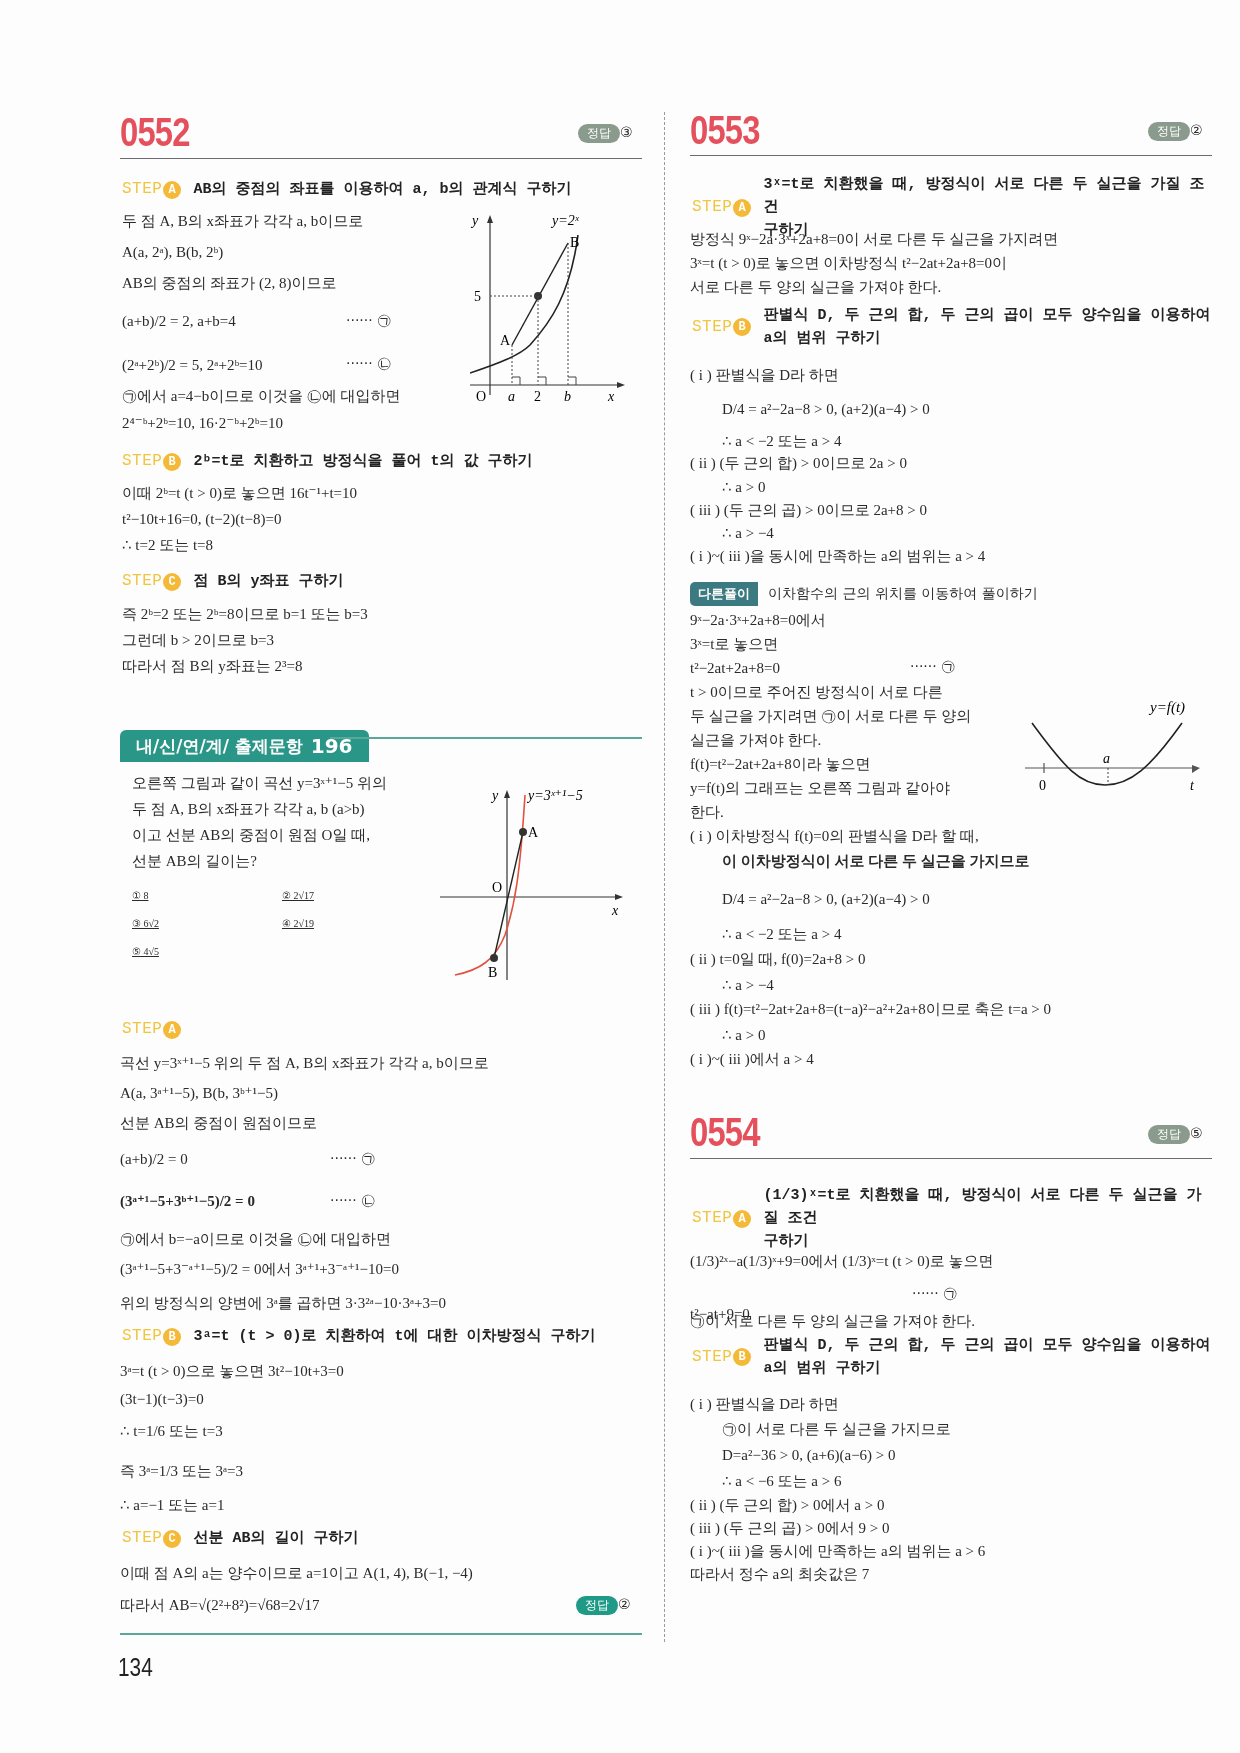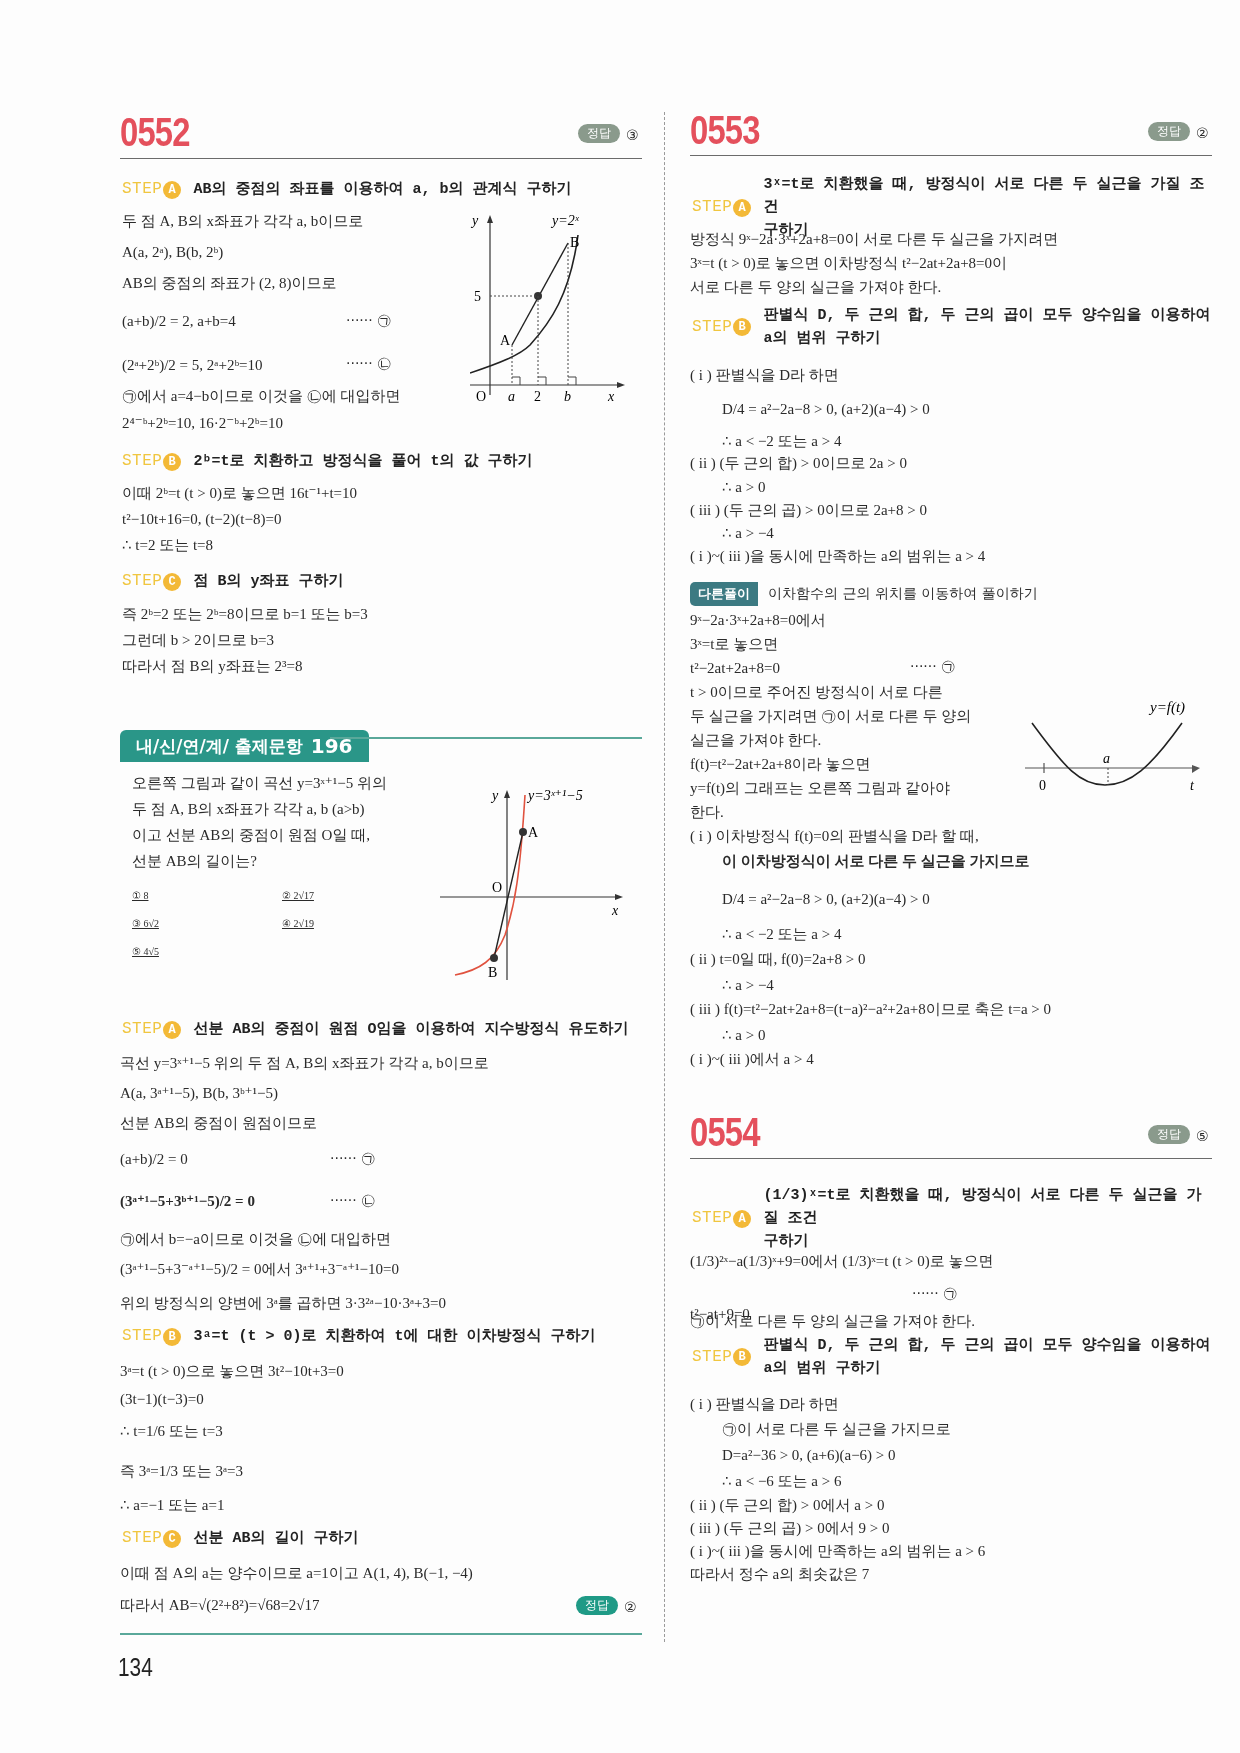--- a/index.html
+++ b/index.html
@@ -5,21 +5,21 @@
   html,body{margin:0;padding:0;}
   body{width:1240px;height:1753px;background:#fdfdfd;position:relative;overflow:hidden;
        font-family:"DejaVu Sans","Liberation Sans",sans-serif;color:#2a2a2a;}
   .serif{font-family:"Liberation Serif","DejaVu Serif",serif;}
   .abs{position:absolute;}
   .divider{position:absolute;left:664px;top:112px;width:0;height:1530px;border-left:1px dashed #9a9a9a;}
   .pnum{position:absolute;font-family:"Liberation Sans",sans-serif;font-weight:bold;font-size:40px;
         color:#e4505c;letter-spacing:-1px;transform:scaleX(0.82);transform-origin:left top;}
   .hr-gray{position:absolute;height:0;border-top:1.5px solid #6b6b6b;}
   .hr-teal{position:absolute;height:0;border-top:2px solid #5aa89a;}
-  .badge{position:absolute;display:flex;align-items:flex-end;gap:6px;font-size:14px;}
+  .badge{position:absolute;display:flex;align-items:flex-start;font-size:14px;}
   .badge .pill{background:#8a9a8c;color:#fff;border-radius:10px;padding:1px 9px;font-size:12px;}
   .badge .pill.teal{background:#1f9a86;}
   .step{position:absolute;display:flex;align-items:center;font-weight:bold;font-size:15px;color:#222;line-height:23px;font-family:Liberation Mono, monospace;}
   .step .tag{color:#f0c640;font-weight:normal;font-size:16px;letter-spacing:0.5px;display:flex;align-items:center;margin-right:12px;white-space:nowrap;}
   .step .tag .circ{display:inline-block;width:18px;height:18px;border-radius:50%;background:#f3b937;color:#fff;
         font-size:12px;font-weight:bold;line-height:18px;text-align:center;margin-left:1px;}
   .line{position:absolute;font-size:15px;line-height:22px;white-space:nowrap;}
   .marker{position:absolute;font-size:14px;white-space:nowrap;}
   .section-banner{position:absolute;left:120px;top:730px;height:32px;display:flex;align-items:center;}
   .section-banner .ban{background:#2a9688;color:#fff;font-weight:bold;font-size:17px;padding:3px 16px;border-radius:6px 6px 0 0;
@@ -142,21 +142,20 @@
   <text x="48" y="192" font-size="14">B</text>
   <text x="52" y="107" font-size="14">O</text>
   <text x="172" y="130" font-size="14" font-style="italic">x</text>
 </svg>
 
 <div class="step" style="left:122px;top:1018px;">
   <span class="tag">
       <span>STEP</span>
       <span class="circ">A</span>
     </span>
-  <span>선분 AB의 중점이 원점 O임을 이용하여 지수방정식 유도하기</span>
 </div>
 <div class="line serif" style="left:120px;top:1052px;">곡선 y=3ˣ⁺¹−5 위의 두 점 A, B의 x좌표가 각각 a, b이므로</div>
 <div class="line serif" style="left:120px;top:1082px;">A(a, 3ᵃ⁺¹−5), B(b, 3ᵇ⁺¹−5)</div>
 <div class="line serif" style="left:120px;top:1112px;">선분 AB의 중점이 원점이므로</div>
 <div class="line serif" style="left:120px;top:1148px;">(a+b)/2 = 0</div>
 <div class="marker" style="left:330px;top:1150px;">······ ㉠</div>
 <div class="line serif" style="left:120px;top:1190px;font-weight:bold;">(3ᵃ⁺¹−5+3ᵇ⁺¹−5)/2 = 0</div>
 <div class="marker" style="left:330px;top:1192px;">······ ㉡</div>
 <div class="line serif" style="left:120px;top:1228px;">㉠에서 b=−a이므로 이것을 ㉡에 대입하면</div>
 <div class="line serif" style="left:120px;top:1258px;">(3ᵃ⁺¹−5+3⁻ᵃ⁺¹−5)/2 = 0에서 3ᵃ⁺¹+3⁻ᵃ⁺¹−10=0</div>

